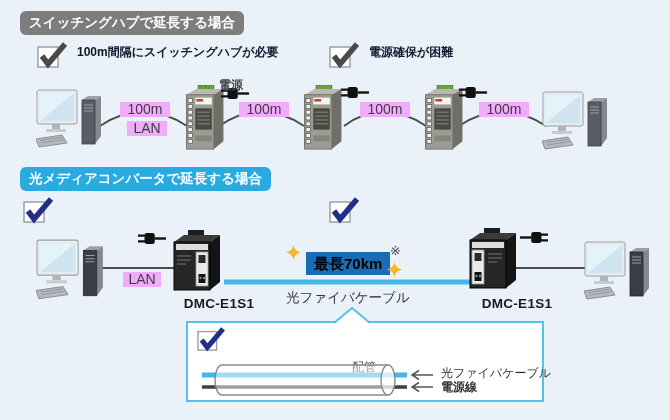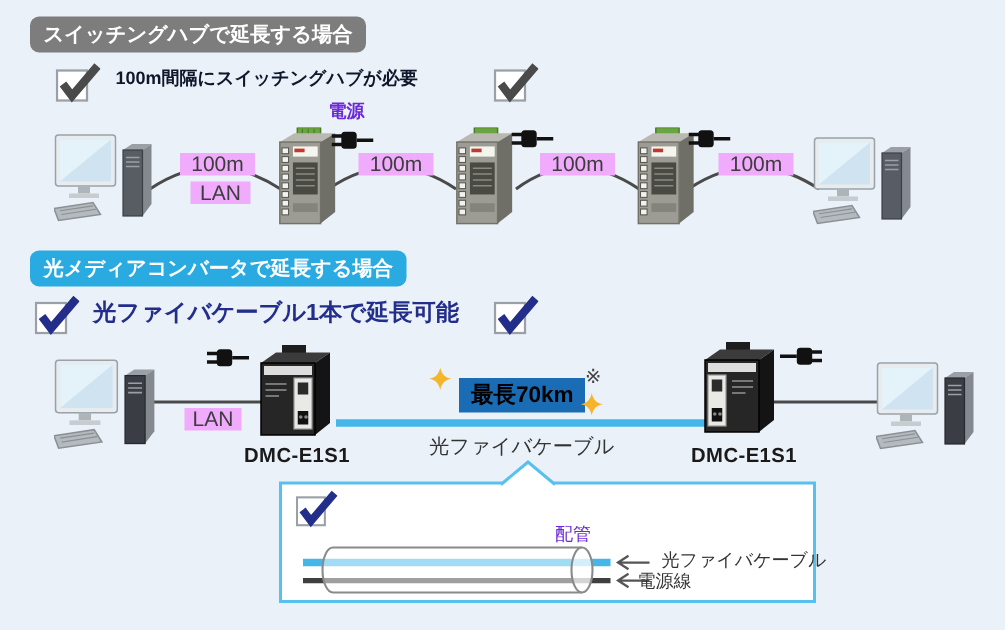--- a/index.html
+++ b/index.html
@@ -9,23 +9,23 @@
   .abs{position:absolute;}
   .badge{color:#fff;font-weight:bold;font-size:13.5px;line-height:1;
          padding:5px 9px;border-radius:6px;white-space:nowrap;}
   .badge-gray{background:#7d7d7d;}
   .badge-cyan{background:#29abe2;}
   .chklbl{font-weight:bold;white-space:nowrap;line-height:1;}
   .gray-pt{font-size:12px;color:#0f172a;}
   .navy-pt{font-size:15.5px;color:#232e8b;}
   .linklbl{background:#f0abfc;text-align:center;font-size:14px;color:#3d3d3d;
            line-height:1.05;padding:0 2px;white-space:nowrap;}
-  .smalllbl{font-size:12px;color:#6d28d9;line-height:1;white-space:nowrap;}
+  .smalllbl{font-size:12px;color:#404040;line-height:1;white-space:nowrap;margin-top:11px;}
   .model{font-weight:bold;font-size:13.5px;color:#1a1a1a;text-align:center;
-         letter-spacing:.3px;white-space:nowrap;}
+         letter-spacing:.3px;white-space:nowrap;margin-left:21px;}
   .km-badge{background:#1a6cb5;color:#000000;font-weight:bold;font-size:15px;
             line-height:1;padding:4px 8px;white-space:nowrap;}
   .callout{background:#fff;border:2px solid #56c0ee;}
   .cablelbl{font-size:12px;color:#333;line-height:1;white-space:nowrap;}
   svg{display:block;}
 </style>
 </head>
 <body>
 
 <div class="stage">
@@ -48,20 +48,21 @@
   <svg class="abs" style="left:37px;top:41px;z-index:3;" width="30" height="28" viewBox="0 0 30 28">
     <rect x="1" y="6" width="20" height="20" fill="#fff" stroke="#9aa0a6" stroke-width="1.5"></rect>
     <path d="M5,15 L11,23 L28,3" fill="none" stroke="#4a4a4a" stroke-width="5.5"></path>
   </svg>
   <div class="abs chklbl gray-pt" style="left:77px;top:46px;z-index:3;">100m間隔にスイッチングハブが必要</div>
 
   <svg class="abs" style="left:329px;top:41px;z-index:3;" width="30" height="28" viewBox="0 0 30 28">
     <rect x="1" y="6" width="20" height="20" fill="#fff" stroke="#9aa0a6" stroke-width="1.5"></rect>
     <path d="M5,15 L11,23 L28,3" fill="none" stroke="#4a4a4a" stroke-width="5.5"></path>
   </svg>
+  <div class="abs chklbl gray-pt" style="left:369px;top:46px;z-index:3;">電源確保が困難</div>
 
   <div class="abs smalllbl" style="left:219px;top:68px;font-weight:bold;z-index:3;">電源</div>
 
   <svg class="abs" style="left:36px;top:88px;z-index:2;" width="68" height="64" viewBox="0 0 68 64">
     <rect x="1" y="2" width="40" height="34" rx="2" fill="#e8ecee" stroke="#98a2a8"></rect>
     <rect x="4" y="5" width="34" height="28" fill="#cfe4f0"></rect>
     <path d="M4,5 L38,5 L4,33 Z" fill="#e4f2f9"></path>
     <rect x="16" y="36" width="8" height="5" fill="#aeb4b8"></rect>
     <rect x="10" y="41" width="20" height="3" fill="#c6ccd0"></rect>
     <path d="M0,51 L26,47 L31,55 L3,59 Z" fill="#b4babe" stroke="#8a9095" stroke-width="1"></path>
@@ -168,21 +169,20 @@
   <div class="abs linklbl" style="left:239px;top:102px;width:46px;z-index:2;">100m</div>
   <div class="abs linklbl" style="left:360px;top:102px;width:46px;z-index:2;">100m</div>
   <div class="abs linklbl" style="left:479px;top:102px;width:46px;z-index:2;">100m</div>
 
   <div class="abs badge badge-cyan" style="left:20px;top:167px;z-index:3;">光メディアコンバータで延長する場合</div>
 
   <svg class="abs" style="left:23px;top:196px;z-index:3;" width="30" height="28" viewBox="0 0 30 28">
     <rect x="1" y="6" width="20" height="20" fill="#fff" stroke="#9aa0a6" stroke-width="1.5"></rect>
     <path d="M5,15 L11,23 L28,3" fill="none" stroke="#232e8b" stroke-width="5.5"></path>
   </svg>
-  <div class="abs chklbl navy-pt" style="left:62px;top:201px;z-index:3;">光ファイバケーブル1本で延長可能</div>
 
   <svg class="abs" style="left:329px;top:196px;z-index:3;" width="30" height="28" viewBox="0 0 30 28">
     <rect x="1" y="6" width="20" height="20" fill="#fff" stroke="#9aa0a6" stroke-width="1.5"></rect>
     <path d="M5,15 L11,23 L28,3" fill="none" stroke="#232e8b" stroke-width="5.5"></path>
   </svg>
 
   <svg class="abs" style="left:36px;top:238px;z-index:2;" width="70" height="66" viewBox="0 0 68 64">
     <rect x="1" y="2" width="40" height="34" rx="2" fill="#e8ecee" stroke="#98a2a8"></rect>
     <rect x="4" y="5" width="34" height="28" fill="#cfe4f0"></rect>
     <path d="M4,5 L38,5 L4,33 Z" fill="#e4f2f9"></path>
@@ -266,28 +266,28 @@
   <svg class="abs" style="left:332px;top:306px;z-index:3;" width="40" height="18" viewBox="0 0 40 18">
     <path d="M2,17.5 L20,2 L38,17.5 Z" fill="#fff"></path>
     <path d="M2,17 L20,2 L38,17" fill="none" stroke="#56c0ee" stroke-width="2"></path>
   </svg>
 
   <svg class="abs" style="left:197px;top:326px;z-index:3;" width="28" height="26" viewBox="0 0 30 28">
     <rect x="1" y="6" width="20" height="20" fill="#fff" stroke="#9aa0a6" stroke-width="1.5"></rect>
     <path d="M5,15 L11,23 L28,3" fill="none" stroke="#232e8b" stroke-width="5.5"></path>
   </svg>
 
-  <div class="abs smalllbl" style="left:354px;top:350px;z-index:3;padding-left:16px;">配管</div>
+  <div class="abs smalllbl" style="left:336px;top:350px;z-index:3;padding-left:16px;">配管</div>
 
   <svg class="abs" style="left:202px;top:361px;z-index:3;" width="238" height="38" viewBox="0 0 238 38">
     <path d="M0,14 H205" stroke="#45b6e8" stroke-width="5"></path>
     <path d="M0,26 H205" stroke="#3f3f3f" stroke-width="3.5"></path>
     <path d="M20,4 L186,4 A7,15 0 0 1 186,34 L20,34 A7,15 0 0 1 20,4 Z" fill="rgba(255,255,255,0.5)"></path>
     <path d="M20,4 L186,4 M20,34 L186,34" stroke="#8a8a8a" stroke-width="1.4" fill="none"></path>
     <path d="M20,4 A7,15 0 0 0 20,34" stroke="#8a8a8a" stroke-width="1.4" fill="none"></path>
     <ellipse cx="186" cy="19" rx="7" ry="15" fill="rgba(255,255,255,0.55)" stroke="#8a8a8a" stroke-width="1.4"></ellipse>
     <path d="M231,14 L211,14 M217,9.5 L210,14 L217,18.5" stroke="#555" stroke-width="1.5" fill="none"></path>
     <path d="M231,26 L211,26 M217,21.5 L210,26 L217,30.5" stroke="#555" stroke-width="1.5" fill="none"></path>
   </svg>
   <div class="abs cablelbl" style="left:441px;top:367px;z-index:3;">光ファイバケーブル</div>
-  <div class="abs cablelbl" style="left:425px;top:381px;z-index:3;">電源線</div>
+  <div class="abs cablelbl" style="left:441px;top:381px;z-index:3;font-weight:bold;">電源線</div>
 
 </div>
 
 </body></html>

